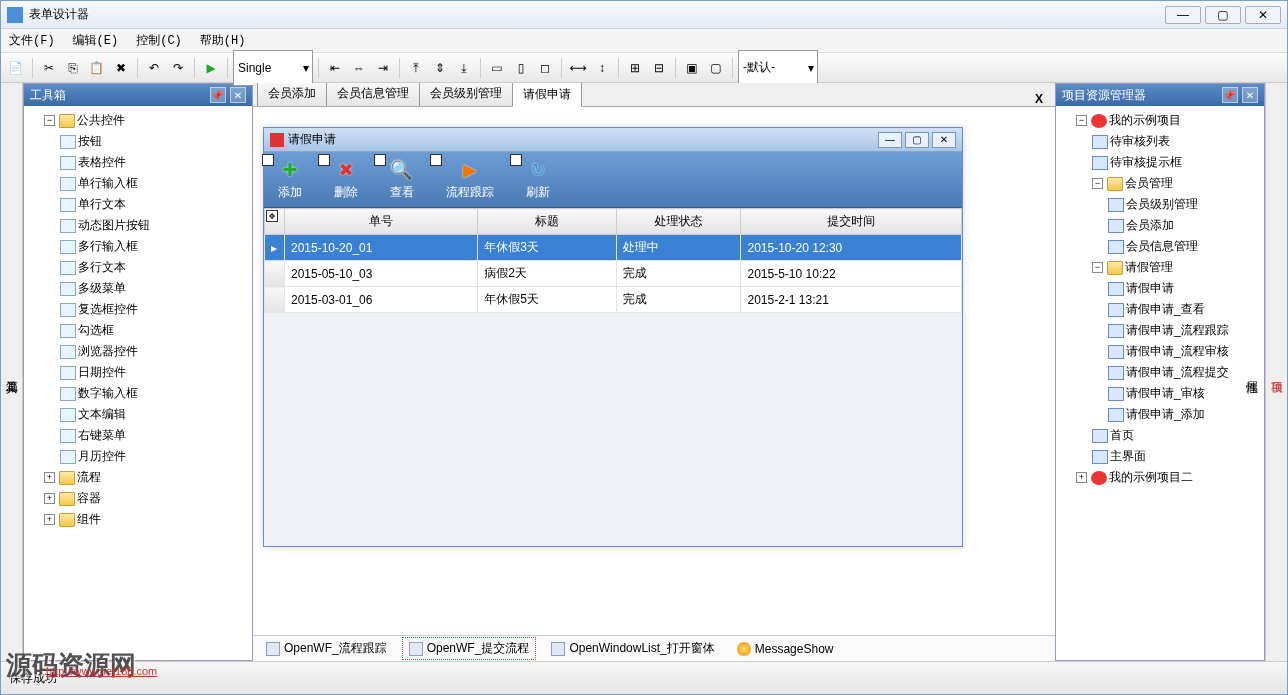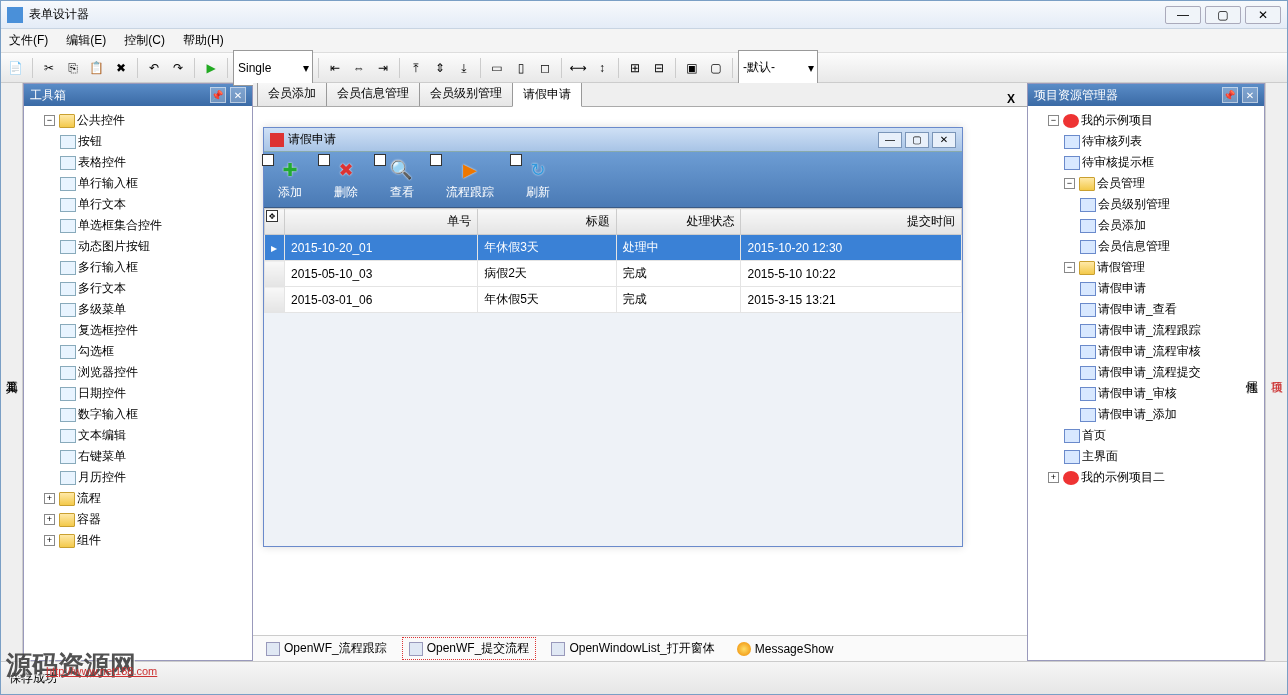--- a/index.html
+++ b/index.html
@@ -6,21 +6,21 @@
 body { background: #e8e8e8; width: 1288px; height: 695px; overflow: hidden; position: relative; }
 
 .window-frame { width: 1288px; height: 695px; background: #fff; border: 1px solid #7a9fc5; display: flex; flex-direction: column; }
 .titlebar { height: 28px; background: linear-gradient(#f7f9fc,#e4ecf7); border-bottom: 1px solid #c8d4e2; display: flex; align-items: center; padding: 0 6px; }
 .titlebar .app-icon { width: 16px; height: 16px; background: #4a90d9; margin-right: 6px; }
 .titlebar .title { flex: 1; }
 .win-ctrls { display: flex; gap: 4px; }
 .win-btn { width: 36px; height: 18px; border: 1px solid #aab; background: #f0f4f9; border-radius: 2px; display: flex; align-items: center; justify-content: center; cursor: pointer; }
 
 .menubar { height: 24px; background: #f4f4f4; border-bottom: 1px solid #ddd; display: flex; align-items: center; padding: 0 8px; gap: 18px; }
-.menubar span { cursor: pointer; }
+.menubar span { cursor: pointer; font-family: Liberation Mono, monospace; }
 
 .toolbar { height: 30px; background: linear-gradient(#fcfcfc,#e8e8e8); border-bottom: 1px solid #ccc; display: flex; align-items: center; padding: 0 4px; gap: 2px; }
 .tool-sep { width: 1px; height: 20px; background: #ccc; margin: 0 3px; }
 .tool-btn { width: 22px; height: 22px; display: flex; align-items: center; justify-content: center; cursor: pointer; border: 1px solid transparent; }
 .tool-combo { height: 36px; border: 1px solid #999; background: #fff; padding: 0 14px 0 4px; min-width: 80px; position: relative; display:flex; align-items:center;}
 .tool-combo::after { content: "▾"; position: absolute; right: 3px; }
 
 .main-area { flex: 1; display: flex; overflow: hidden; background: #fdfdfd; }
 
 .panel { display: flex; flex-direction: column; border: 1px solid #99b; }
@@ -54,21 +54,21 @@
 .inner-titlebar .it-title { flex:1; }
 .inner-ctrls { display:flex; gap:3px;}
 .inner-ctrls div { width:24px;height:16px;border:1px solid #7a95b8;background:#e8f0fa;display:flex;align-items:center;justify-content:center;font-size:10px;cursor:pointer;}
 
 .inner-toolbar { height:56px; background:linear-gradient(#6d9dd4,#4a7ab5); display:flex; padding:4px 6px; gap:16px; color:#fff; border-bottom:1px solid #3a5a85;}
 .it-btn { display:flex; flex-direction:column; align-items:center; justify-content:center; gap:2px; padding:2px 8px; cursor:pointer; position:relative;}
 .it-btn .bicn { width:24px; height:24px; display:flex; align-items:center; justify-content:center; font-size:18px;}
 .move-handle { position:absolute; left:-8px; top:-2px; width:12px; height:12px; border:1px solid #333; background:#fff; font-size:8px; display:flex;align-items:center;justify-content:center;}
 
 .grid { width:100%; border-collapse:collapse; background:#fff; }
-.grid th { background:linear-gradient(#f8f8f8,#e4e4e4); border:1px solid #ccc; text-align:right; padding:4px 6px; font-weight:normal;}
+.grid th { background:linear-gradient(#f8f8f8,#e4e4e4); border:1px solid #ccc; text-align:center; padding:4px 6px; font-weight:normal;}
 .grid td { border:1px solid #e4e4e4; padding:4px 6px; }
 .grid tr.selected td { background:#3a81d6; color:#fff; }
 .row-hdr { width:20px; background:linear-gradient(#f8f8f8,#e4e4e4); border:1px solid #ccc; }
 
 .bottom-tasks { height:26px; border-top:1px solid #ccc; background:#fafafa; display:flex; align-items:center; padding:0 6px; gap:8px;}
 .task-item { display:flex; align-items:center; gap:4px; padding:2px 6px; border:1px solid transparent; cursor:pointer;}
 .task-item.sel { border:1px dotted #d33; }
 .task-item .ticn { width:14px;height:14px; background:#e0e8f4; border:1px solid #99b;}
 
 .statusbar { height:33px; background:linear-gradient(#f6f6f6,#e6e6e6); border-top:1px solid #ccc; display:flex; align-items:center; padding:0 8px;}
@@ -149,21 +149,20 @@
         <span class="pbtn">✕</span>
       </div>
       <div class="panel-body tree">
         <ul id="toolbox-root">
             <li><span class="exp">−</span><span class="icn folder"></span> 公共控件</li>
             <ul>
               <li><span class="icn file"></span> 按钮</li>
               <li><span class="icn file"></span> 表格控件</li>
               <li><span class="icn file"></span> 单行输入框</li>
               <li><span class="icn file"></span> 单行文本</li>
-              <li><span class="icn file"></span> 单选框集合控件</li>
               <li><span class="icn file"></span> 动态图片按钮</li>
               <li><span class="icn file"></span> 多行输入框</li>
               <li><span class="icn file"></span> 多行文本</li>
               <li><span class="icn file"></span> 多级菜单</li>
               <li><span class="icn file"></span> 复选框控件</li>
               <li><span class="icn file"></span> 勾选框</li>
               <li><span class="icn file"></span> 浏览器控件</li>
               <li><span class="icn file"></span> 日期控件</li>
               <li><span class="icn file"></span> 数字输入框</li>
               <li><span class="icn file"></span> 文本编辑</li>
@@ -250,21 +249,21 @@
                     <td>2015-05-10_03</td>
                     <td>病假2天</td>
                     <td>完成</td>
                     <td>2015-5-10 10:22</td>
                   </tr>
                   <tr class="">
                     <td class="row-hdr"></td>
                     <td>2015-03-01_06</td>
                     <td>年休假5天</td>
                     <td>完成</td>
-                    <td>2015-3-15 13:21</td>
+                    <td>2015-2-1 13:21</td>
                   </tr>
                 </tbody>
             </table>
           </div>
         </div>
       </div>
       <div class="bottom-tasks" id="tasks">
           <div class="task-item ">
             <span class="ticn" style=""></span>
             <span>OpenWF_流程跟踪</span>
@@ -277,21 +276,21 @@
             <span class="ticn" style=""></span>
             <span>OpenWindowList_打开窗体</span>
           </div>
           <div class="task-item ">
             <span class="ticn" style="background:radial-gradient(#fd6,#e80);border-radius:50%;border:none;"></span>
             <span>MessageShow</span>
           </div>
         </div>
     </div>
 
-    <div class="panel" style="width:238px">
+    <div class="panel" style="width:210px">
       <div class="panel-header">
         <span class="ptitle">项目资源管理器</span>
         <span class="pbtn">📌</span>
         <span class="pbtn">✕</span>
       </div>
       <div class="panel-body tree">
         <ul id="explorer-root">
             <li><span class="exp">−</span><span class="icn" style="background:#e33;border-radius:50%;"></span> 我的示例项目</li>
             <ul>
               <li><span class="icn node-xa"></span> 待审核列表</li>

